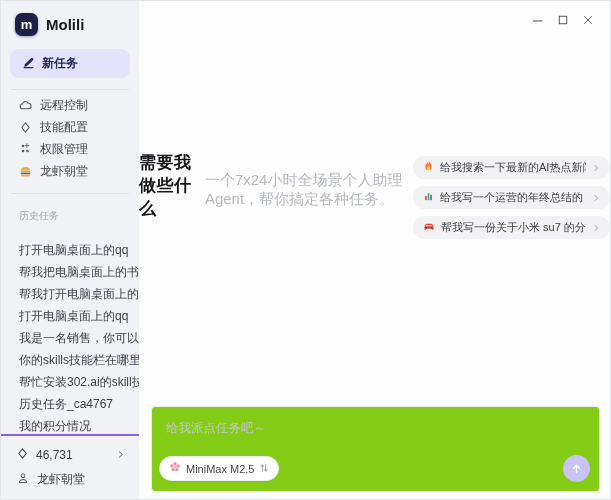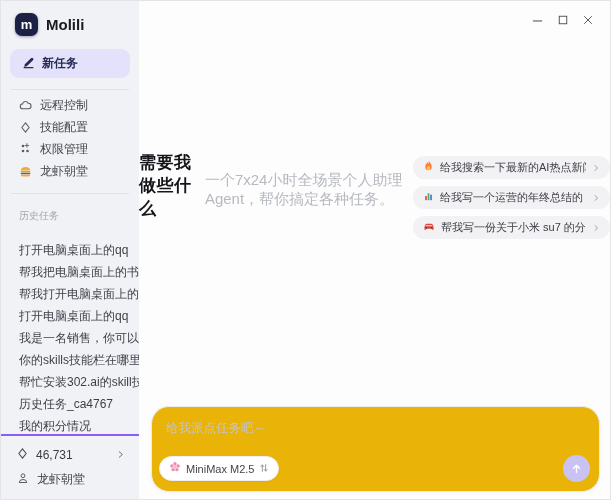--- a/index.html
+++ b/index.html
@@ -72,21 +72,21 @@
     background:#f2f2f4; border-radius:12px; display:flex; align-items:center;
     gap:6px; padding:0 10px;
   }
   .suggest-pill .sg-label {
     flex:1; text-align:left; font-size:11px; color:#3b3d45;
     white-space:nowrap; overflow:hidden;
   }
 
   .composer {
     position:absolute; left:12px; right:10px; bottom:7px; height:86px;
-    background:#eab308; border:1px solid #ebecef; border-radius:18px;
+    background:#84cc16; border:1px solid #ebecef; border-radius:4px;
     box-shadow:0 1px 4px rgba(40,40,60,.04);
   }
   .composer textarea {
     width:100%; height:44px; border:none; outline:none; resize:none;
     background:transparent; padding:13px 14px 0; font-family:inherit;
     font-size:12.5px; color:#34353b;
   }
   .composer textarea::placeholder { color:#c4c5cc; }
   .composer-bottom {
     position:absolute; left:7px; right:9px; bottom:9px;

